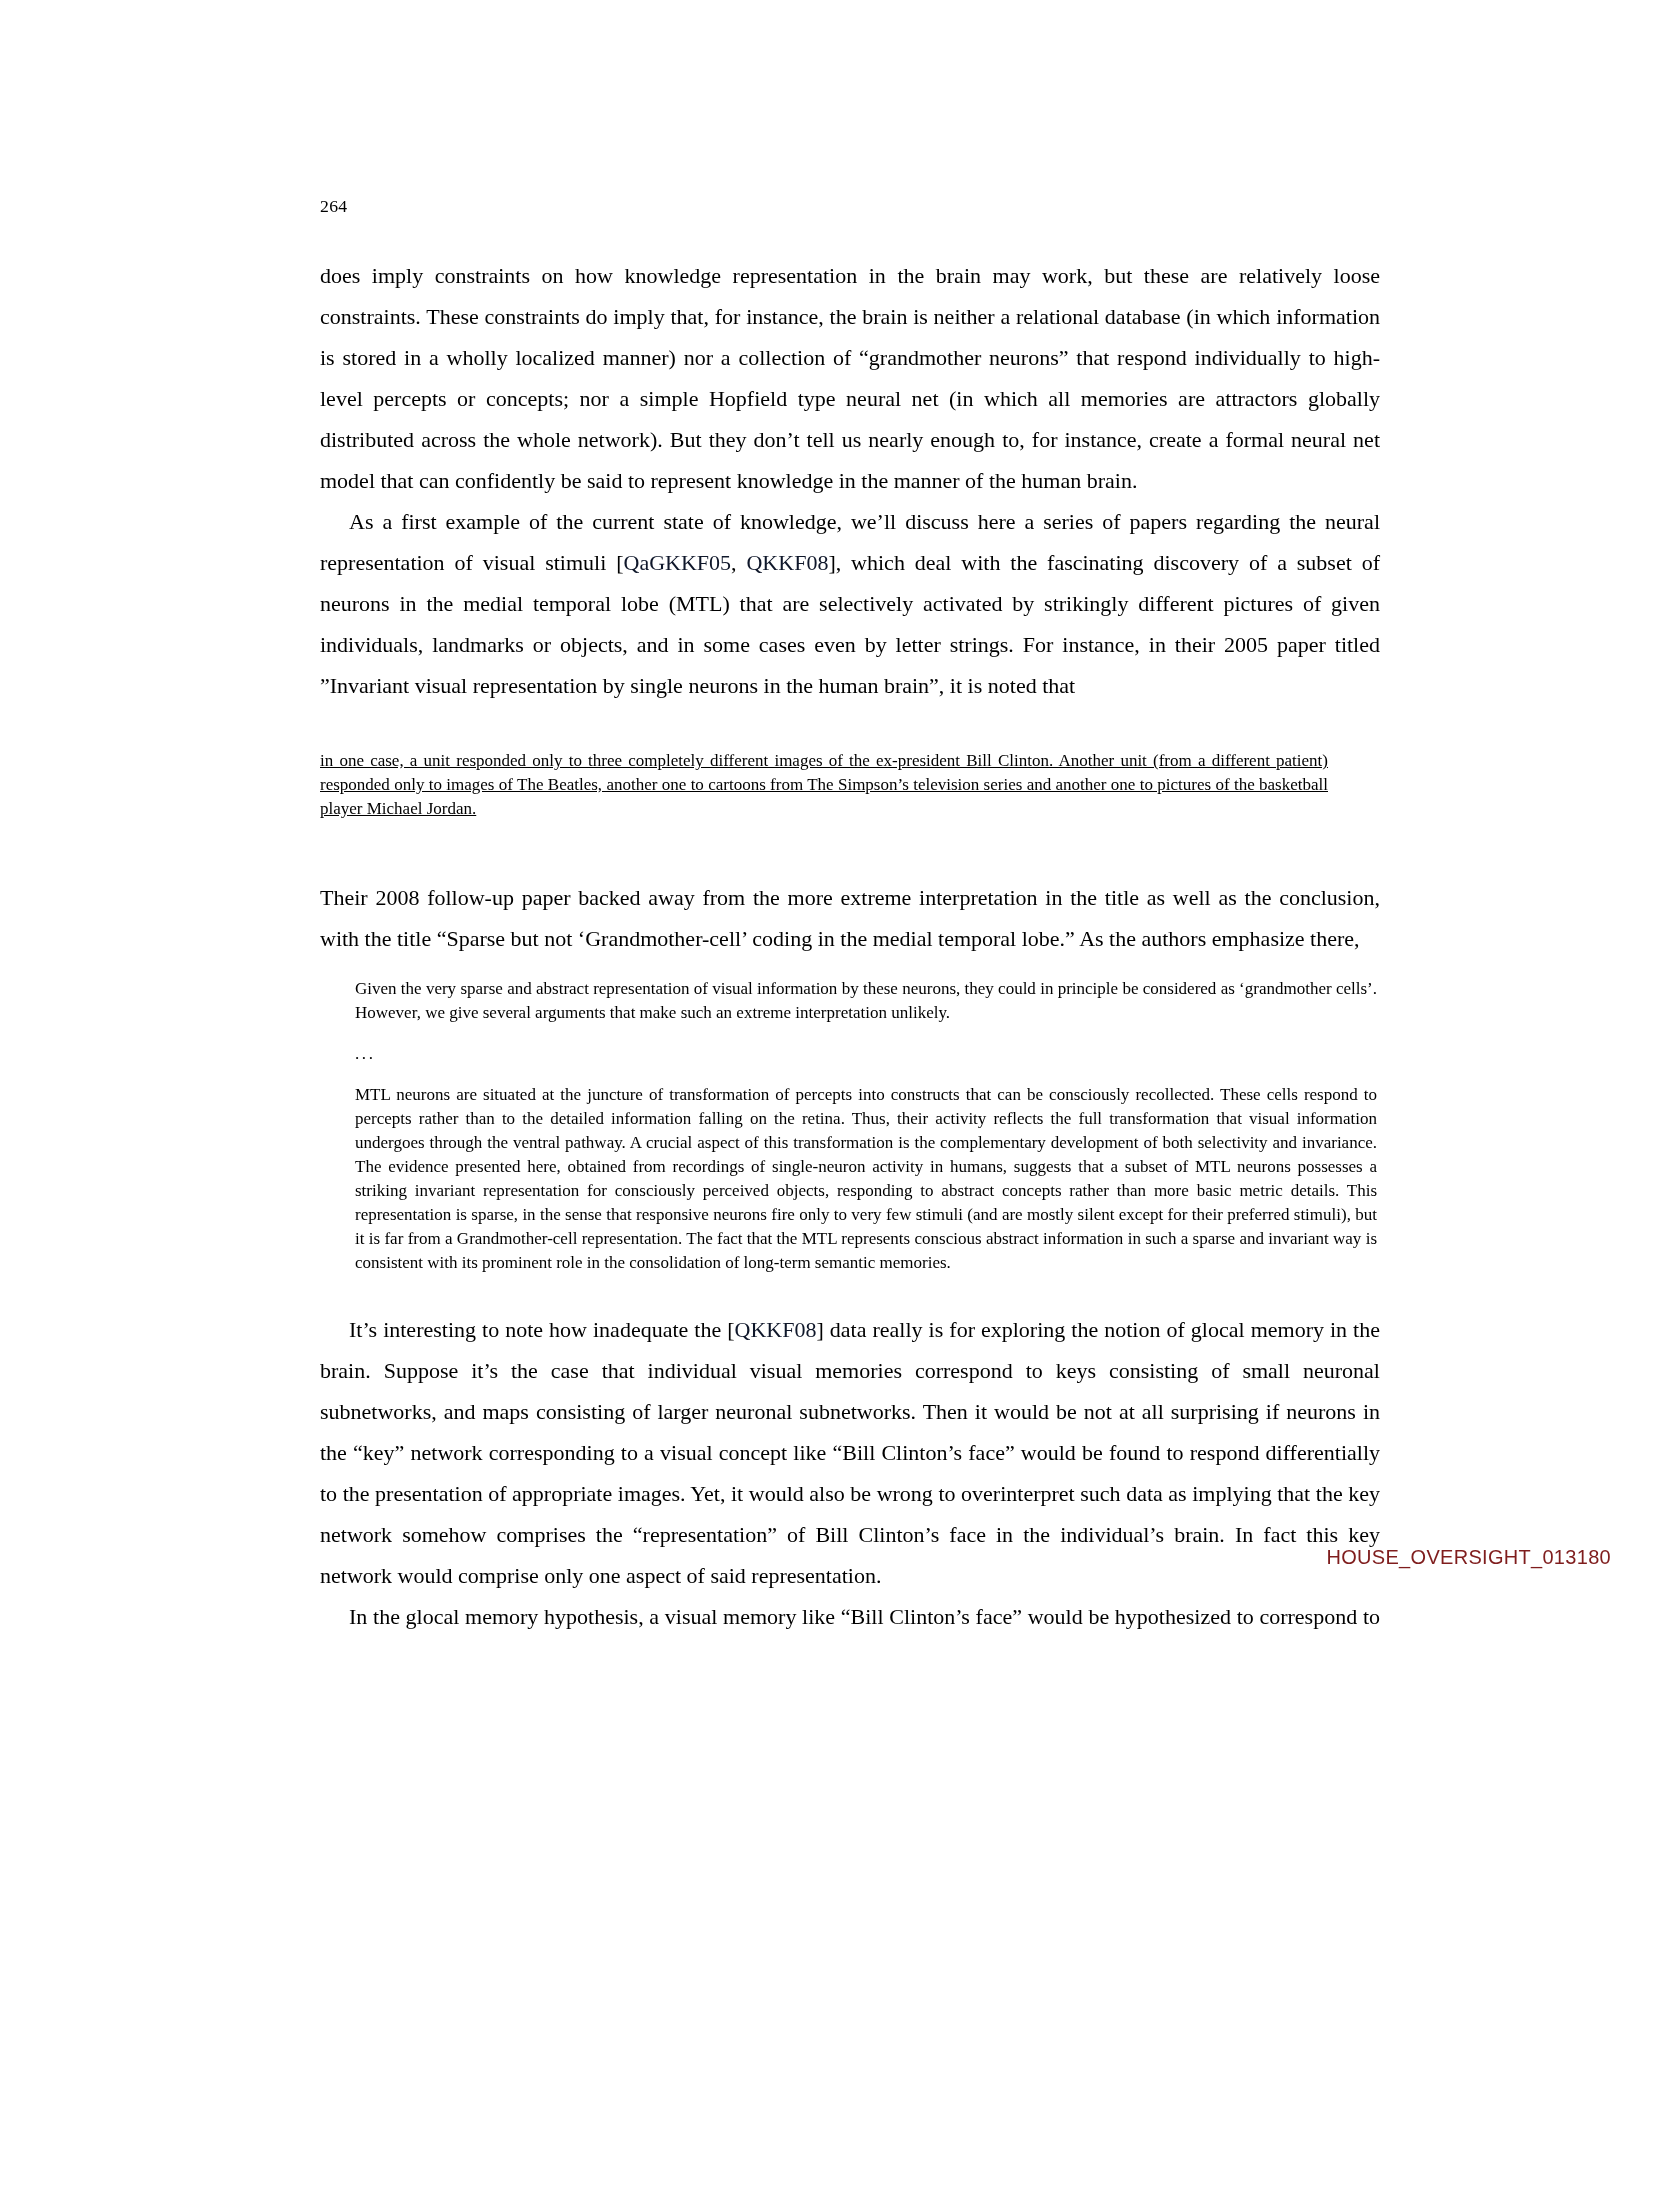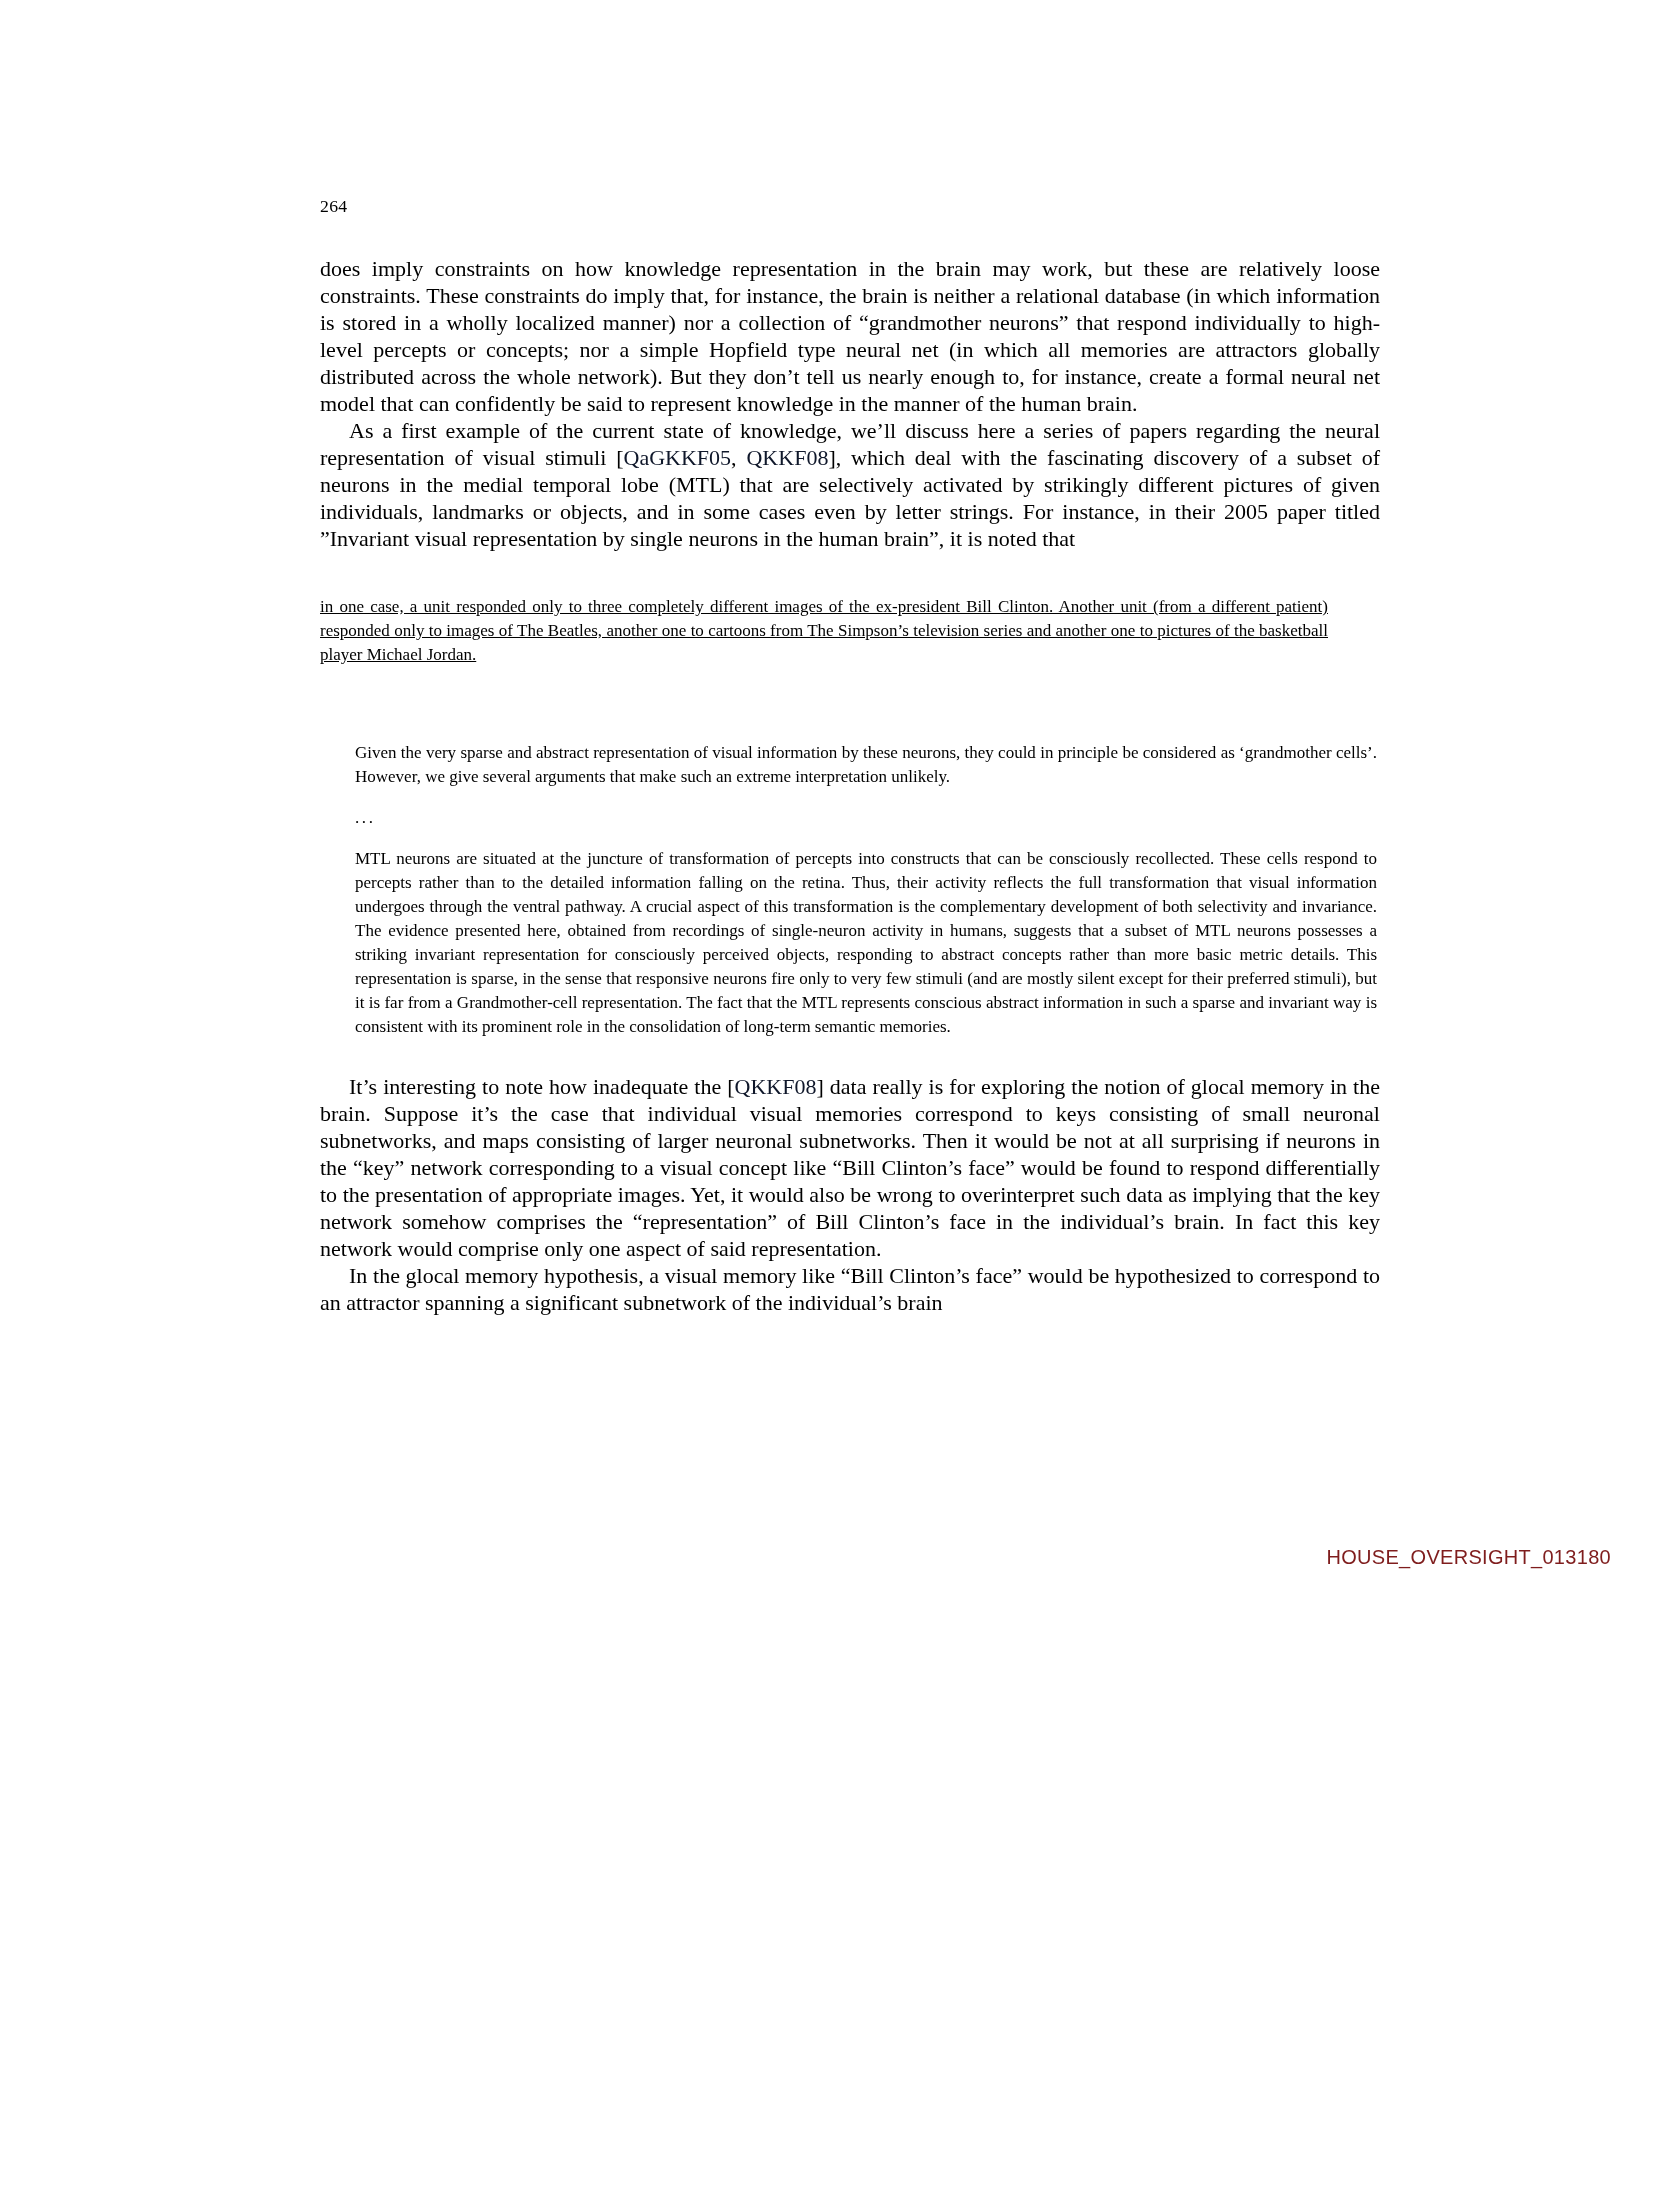--- a/index.html
+++ b/index.html
@@ -40,21 +40,21 @@
     flex: 0 0 196px;
   }
   .runhead .title {
     flex: 1;
     text-align: left;
     padding-left: 268px;
     white-space: nowrap;
   }
   p.body {
     font-size: 22px;
-    line-height: 27px;
+    line-height: 41px;
     text-align: justify;
     margin: 0;
     text-indent: 0;
     hyphens: manual;
   }
   p.body + p.body {
     text-indent: 29px;
   }
   .quote {
     margin: 0;
@@ -111,20 +111,21 @@
     <p class="body"><span>does imply constraints on how knowledge representation in the brain may work, but these are relatively loose constraints. These constraints do imply that, for instance, the brain is neither a relational database (in which information is stored in a wholly localized manner) nor a collection of “grandmother neurons” that respond individually to high-level percepts or concepts; nor a simple Hopfield type neural net (in which all memories are attractors globally distributed across the whole network). But they don’t tell us nearly enough to, for instance, create a formal neural net model that can confidently be said to represent knowledge in the manner of the human brain.</span></p>
 
     <p class="body"><span>As a first example of the current state of knowledge, we’ll discuss here a series of papers regarding the neural representation of visual stimuli [</span><span class="cite">QaGKKF05</span><span>, </span><span class="cite">QKKF08</span><span>], which deal with the fascinating discovery of a subset of neurons in the medial temporal lobe (MTL) that are selectively activated by strikingly different pictures of given individuals, landmarks or objects, and in some cases even by letter strings. For instance, in their 2005 paper titled ”Invariant visual representation by single neurons in the human brain”, it is noted that</span></p>
 
     <div class="quote-block-a">
       <p class="quote">in one case, a unit responded only to three completely different images of the ex-president Bill Clinton. Another unit (from a different patient) responded only to images of The Beatles, another one to cartoons from The Simpson’s television series and another one to pictures of the basketball player Michael Jordan.</p>
     </div>
 
     <div class="gap-after-quote-a"></div>
 
+    <p class="body"><span>Their 2008 follow-up paper backed away from the more extreme interpretation in the title as well as the conclusion, with the title “Sparse but not ‘Grandmother-cell’ coding in the medial temporal lobe.” As the authors emphasize there,</span></p>
 
     <div class="quote-block-b">
       <p class="quote">Given the very sparse and abstract representation of visual information by these neurons, they could in principle be considered as ‘grandmother cells’. However, we give several arguments that make such an extreme interpretation unlikely.</p>
       <p class="quote dots">...</p>
       <p class="quote">MTL neurons are situated at the juncture of transformation of percepts into constructs that can be consciously recollected. These cells respond to percepts rather than to the detailed information falling on the retina. Thus, their activity reflects the full transformation that visual information undergoes through the ventral pathway. A crucial aspect of this transformation is the complementary development of both selectivity and invariance. The evidence presented here, obtained from recordings of single-neuron activity in humans, suggests that a subset of MTL neurons possesses a striking invariant representation for consciously perceived objects, responding to abstract concepts rather than more basic metric details. This representation is sparse, in the sense that responsive neurons fire only to very few stimuli (and are mostly silent except for their preferred stimuli), but it is far from a Grandmother-cell representation. The fact that the MTL represents conscious abstract information in such a sparse and invariant way is consistent with its prominent role in the consolidation of long-term semantic memories.</p>
     </div>
 
     <div class="gap-before-para-3"></div>
 
     <p class="body para-after-quote"><span style="padding-left:29px;">It’s interesting to note how inadequate the [</span><span class="cite">QKKF08</span><span>] data really is for exploring the notion of glocal memory in the brain. Suppose it’s the case that individual visual memories correspond to keys consisting of small neuronal subnetworks, and maps consisting of larger neuronal subnetworks. Then it would be not at all surprising if neurons in the “key” network corresponding to a visual concept like “Bill Clinton’s face” would be found to respond differentially to the presentation of appropriate images. Yet, it would also be wrong to overinterpret such data as implying that the key network somehow comprises the “representation” of Bill Clinton’s face in the individual’s brain. In fact this key network would comprise only one aspect of said representation.</span></p>

